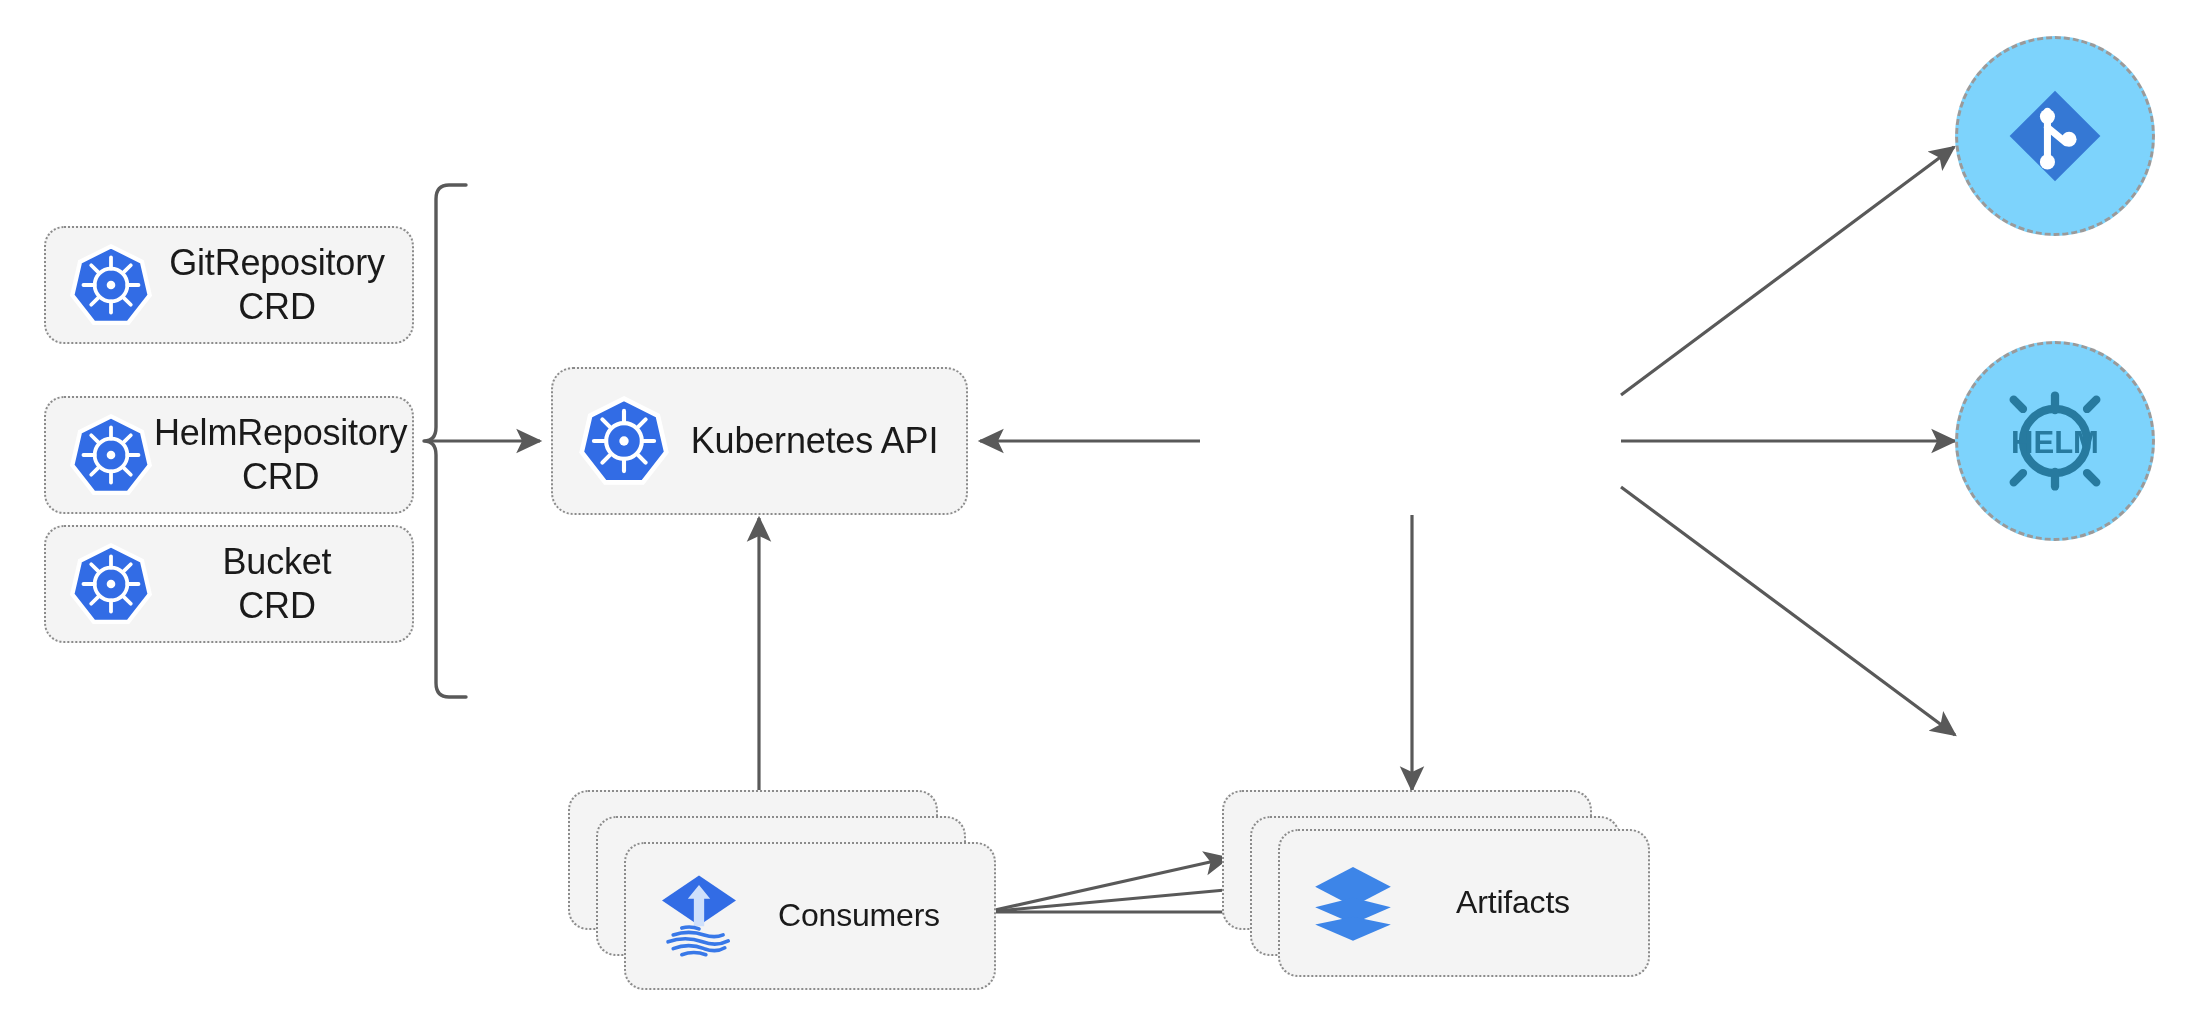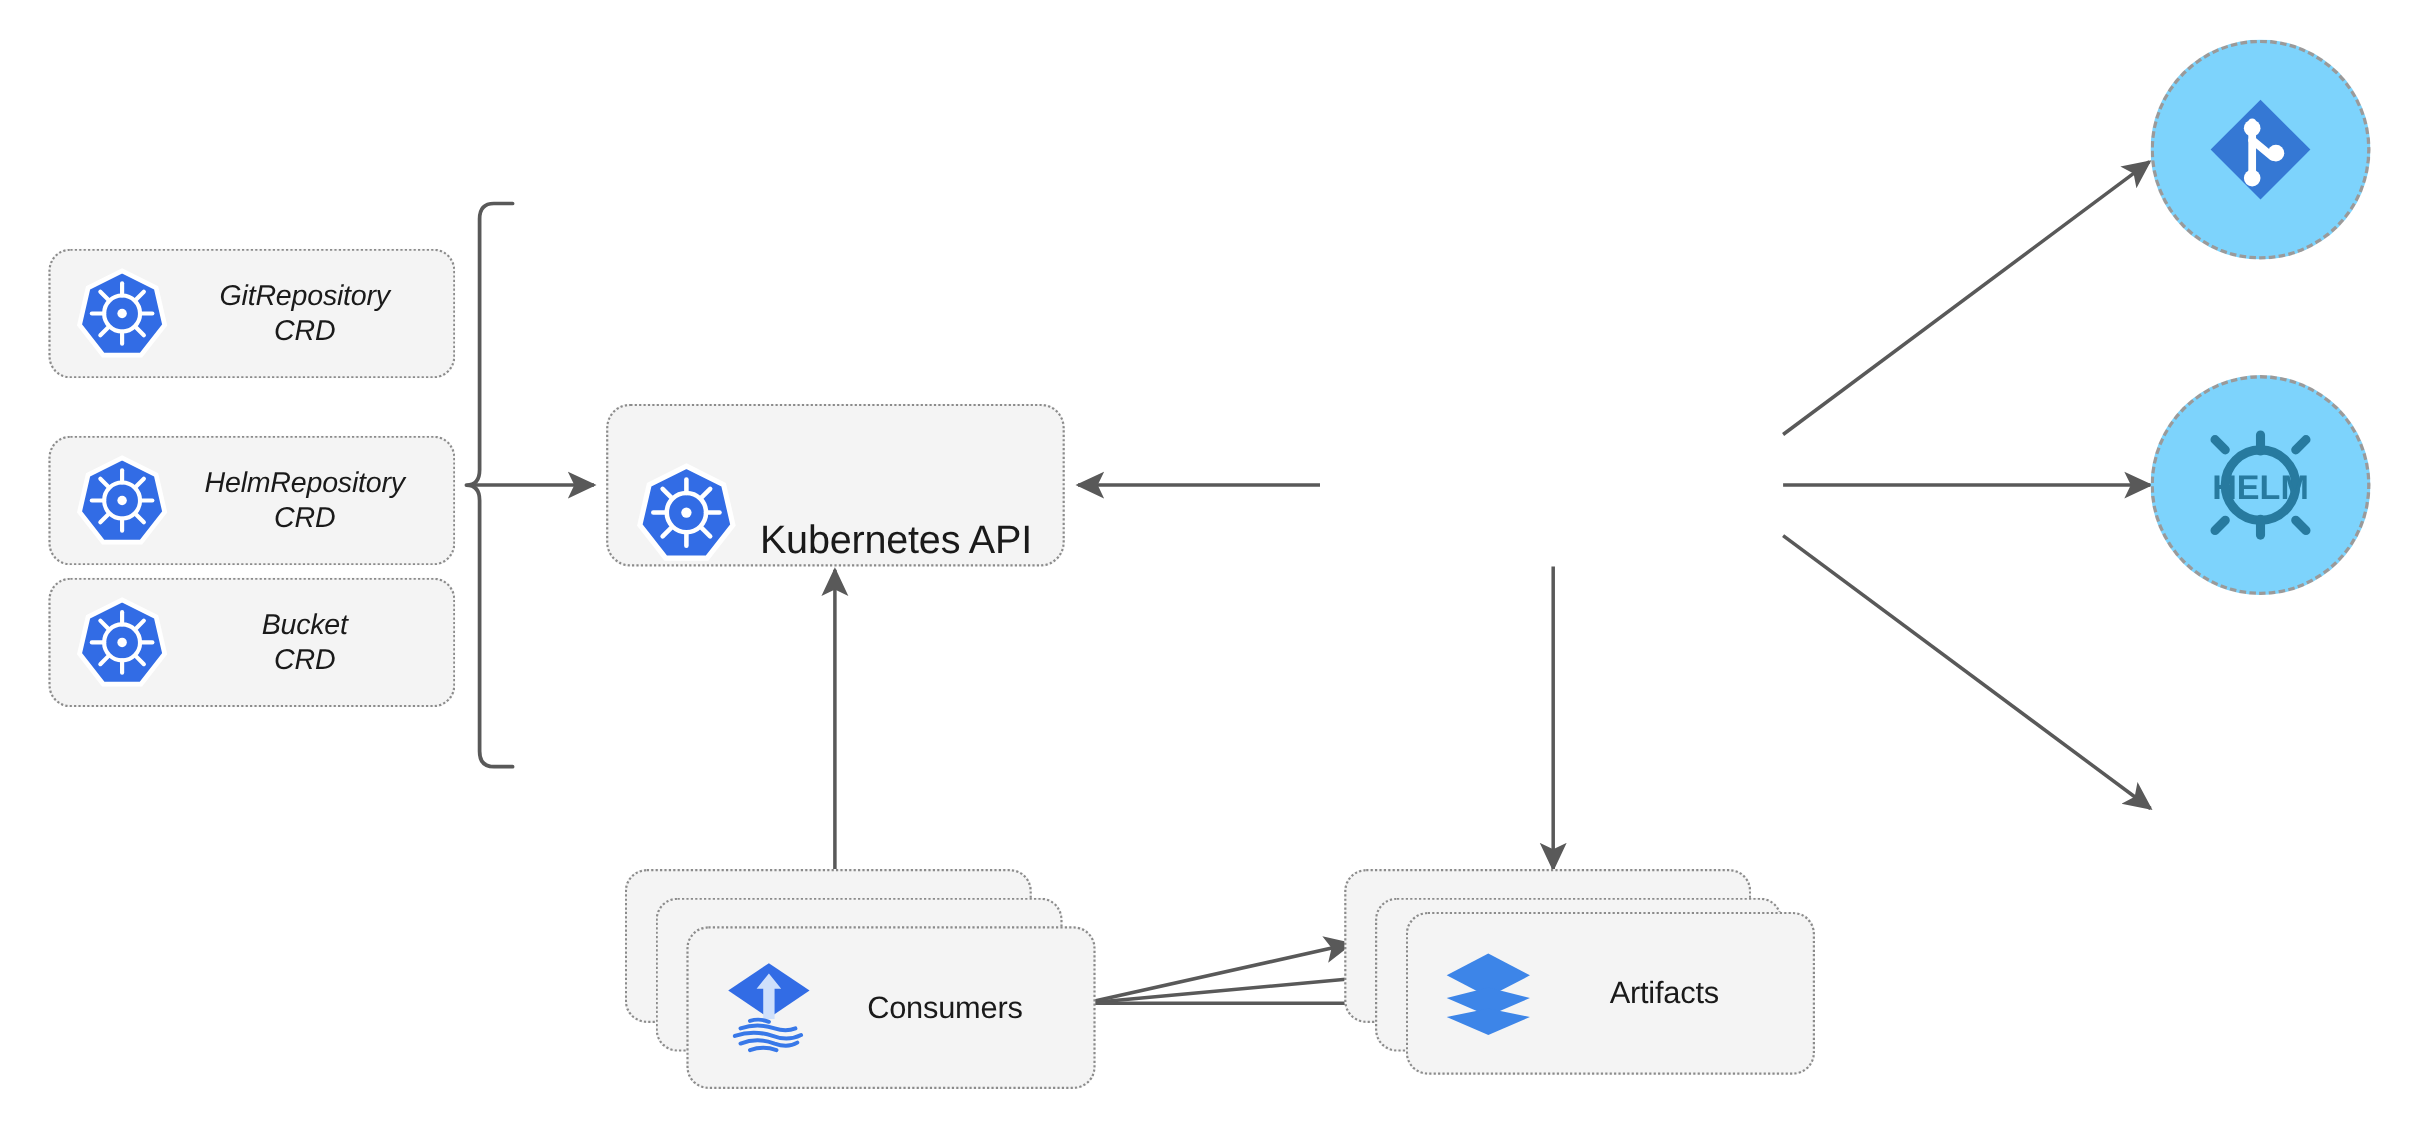--- a/index.html
+++ b/index.html
@@ -62,35 +62,34 @@
   .crd-card {
     width: 370px;
     height: 118px;
     left: 44px;
   }
   .crd-card .card-inner {
     padding-left: 22px;
   }
   .crd-card .node-label {
     flex: 1;
-    font-size: 26px;
+    font-size: 36px;
     padding-right: 12px;
-    font-style: italic;
   }
   .crd-icon { width: 86px; height: 86px; flex: 0 0 86px; }
 
   
   .api-card {
     left: 551px;
     top: 367px;
     width: 417px;
     height: 148px;
     border-radius: 22px;
   }
-  .api-card .card-inner { padding-left: 24px; align-items: flex-end; }
+  .api-card .card-inner { padding-left: 24px; }
   .api-card .node-label { flex: 1; font-size: 36px; text-align: center; padding-right: 8px;}
   .api-icon { width: 94px; height: 94px; flex: 0 0 94px; }
 
   .sc-card {
     left: 1204px;
     top: 365px;
     width: 417px;
     height: 148px;
     border-radius: 22px;
   }
@@ -100,21 +99,21 @@
 
   
   .stack {
     position: absolute;
   }
   .stack .card {
     left: 0;
     top: 0;
   }
   .stack .card-inner { padding-left: 30px; }
-  .stack .node-label { flex: 1; font-size: 28px; text-align: center; padding-right: 18px; }
+  .stack .node-label { flex: 1; font-size: 32px; text-align: center; padding-right: 18px; }
 
   
   .dcircle {
     position: absolute;
     border: 3px dashed #9a9a9a;
     border-radius: 50%;
     background: #7dd3fc;
     box-sizing: border-box;
     display: flex;
     align-items: center;

